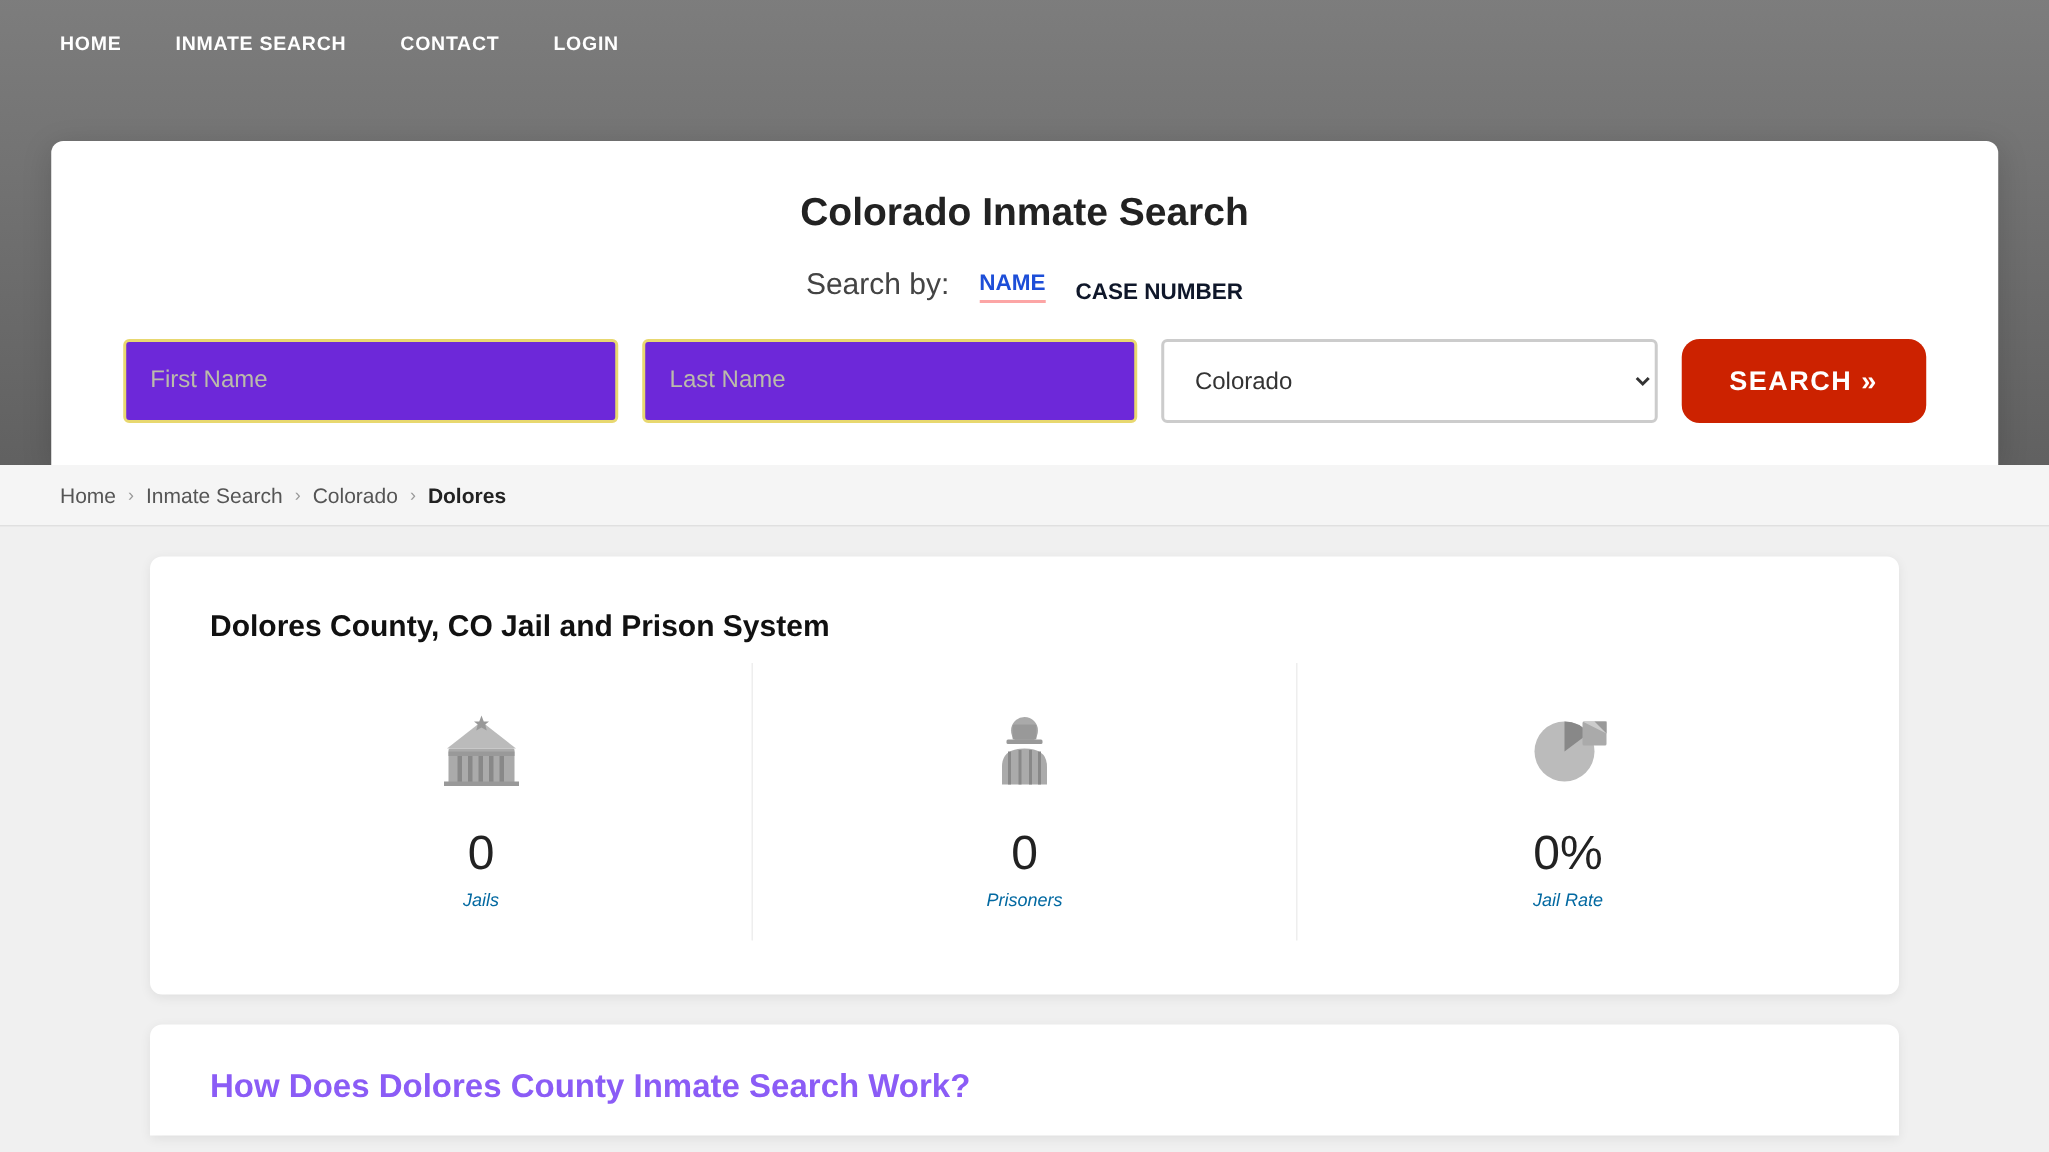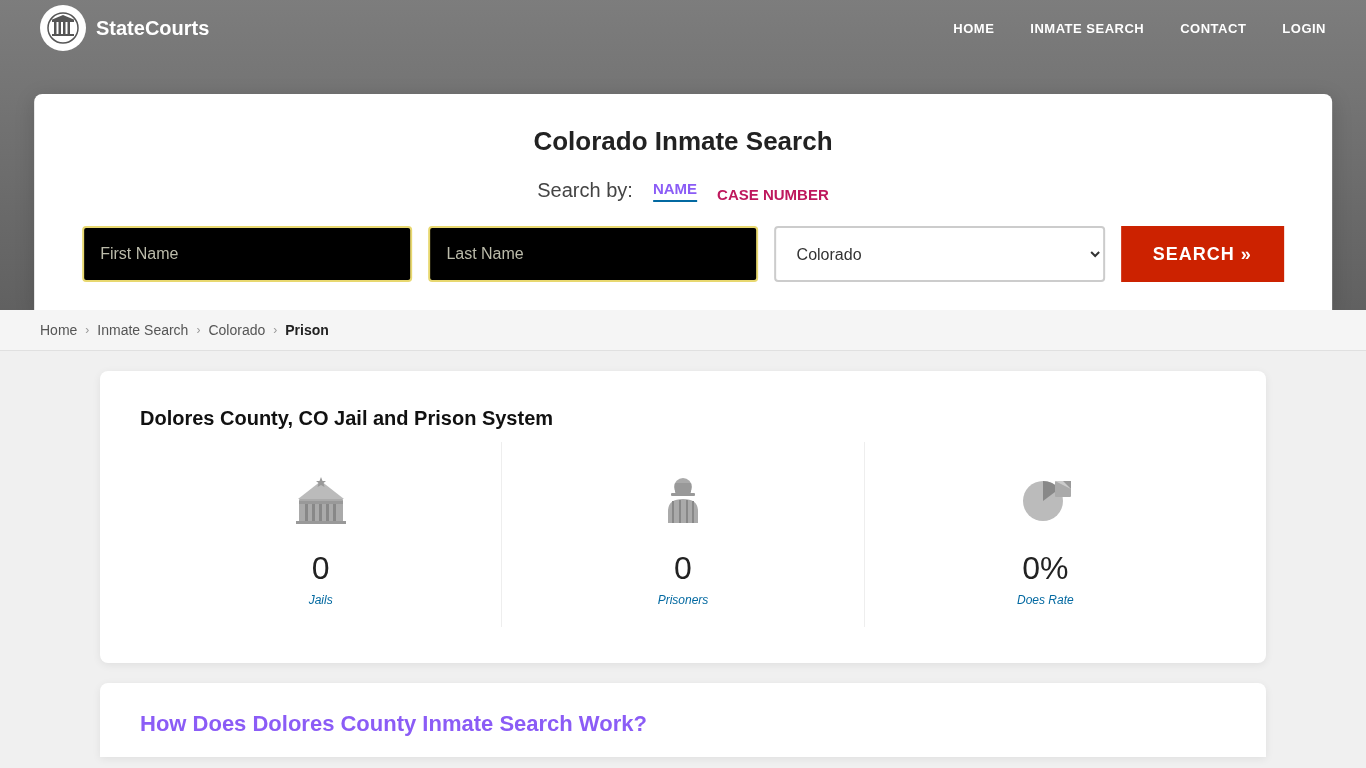--- a/index.html
+++ b/index.html
@@ -115,38 +115,38 @@
       color: #444;
     }
     .search-tab {
       font-size: 15px;
       font-weight: 700;
       cursor: pointer;
       padding-bottom: 3px;
       text-decoration: none;
     }
     .search-tab.active {
-      color: #8b5cf6;
-      border-bottom: 2px solid #0369a1;
+      color: #1d4ed8;
+      border-bottom: 2px solid #fca5a5;
       text-align: center;
     }
     .search-tab.inactive {
-      color: #be185d;
+      color: #0f172a;
       border-bottom: none;
       margin-top: 11px;
     }
     .search-inputs-row {
       display: flex;
       gap: 16px;
       align-items: center;
     }
     .search-input {
       flex: 1;
       height: 56px;
-      background: #000000;
+      background: #6d28d9;
       border: 2px solid #e8d870;
       border-radius: 4px;
       padding: 0 16px;
       font-size: 16px;
       color: #aaa;
       outline: none;
     }
     .search-input::placeholder { color: #bba; }
     .state-select {
       flex: 1;
@@ -161,21 +161,21 @@
       appearance: auto;
     }
     .search-btn {
       height: 56px;
       padding: 0 32px;
       background: #cc2200;
       color: white;
       font-size: 18px;
       font-weight: 700;
       border: none;
-      border-radius: 0;
+      border-radius: 12px;
       cursor: pointer;
       letter-spacing: 1px;
       white-space: nowrap;
     }
 
     
     .breadcrumb-bar {
       background: #f5f5f5;
       border-bottom: 1px solid #e0e0e0;
       padding: 12px 40px;
@@ -263,38 +263,20 @@
   </style>
 </head>
 <body>
 
 <div class="header">
   <div class="header-bg">
     <div class="header-bg-text">COURTHOUSE</div>
   </div>
 
   <nav class="nav-bar">
-    <a class="logo" href="#">
-      <div class="logo-icon">
-        <svg viewBox="0 0 32 32" fill="none" xmlns="http://www.w3.org/2000/svg">
-          <circle cx="16" cy="16" r="15" stroke="#555" stroke-width="1.5" fill="none"></circle>
-
-          <rect x="5" y="22" width="22" height="2" fill="#555"></rect>
-          <rect x="5" y="8" width="22" height="2" fill="#555"></rect>
-
-          <rect x="7" y="10" width="2.5" height="12" fill="#555"></rect>
-          <rect x="11.5" y="10" width="2.5" height="12" fill="#555"></rect>
-          <rect x="16" y="10" width="2.5" height="12" fill="#555"></rect>
-          <rect x="20.5" y="10" width="2.5" height="12" fill="#555"></rect>
-
-          <polygon points="16,3 28,8 4,8" fill="#555"></polygon>
-        </svg>
-      </div>
-      <span class="logo-text">StateCourts</span>
-    </a>
     <div class="nav-links">
       <a class="nav-link" href="#">HOME</a>
       <a class="nav-link" href="#">INMATE SEARCH</a>
       <a class="nav-link" href="#">CONTACT</a>
       <a class="nav-link" href="#">LOGIN</a>
     </div>
   </nav>
 
   <div class="search-card-wrapper">
     <div class="search-card">
@@ -321,21 +303,21 @@
   </div>
 </div>
 
 <div class="breadcrumb-bar">
   <a class="breadcrumb-link" href="#">Home</a>
   <span class="breadcrumb-sep">›</span>
   <a class="breadcrumb-link" href="#">Inmate Search</a>
   <span class="breadcrumb-sep">›</span>
   <a class="breadcrumb-link" href="#">Colorado</a>
   <span class="breadcrumb-sep">›</span>
-  <span class="breadcrumb-current">Prison</span>
+  <span class="breadcrumb-current">Dolores</span>
 </div>
 
 <div class="main-content">
   <div class="content-card">
     <h2 class="content-card-title">Dolores County, CO Jail and Prison System</h2>
     <div class="stats-row">
 
       <div class="stat-cell">
         <div class="stat-icon">
           <svg width="60" height="60" viewBox="0 0 60 60" fill="none" xmlns="http://www.w3.org/2000/svg">
@@ -390,21 +372,21 @@
             <circle cx="28" cy="30" r="20" fill="#bbb"></circle>
 
             <path d="M28 30 L28 10 A20 20 0 0 1 44 18 Z" fill="#888"></path>
 
             <rect x="40" y="10" width="16" height="16" fill="#aaa" rx="1"></rect>
             <polygon points="40,10 56,10 56,18" fill="#ccc"></polygon>
             <polygon points="56,10 56,18 48,10" fill="#999"></polygon>
           </svg>
         </div>
         <div class="stat-number">0%</div>
-        <div class="stat-label">Does Rate</div>
+        <div class="stat-label">Jail Rate</div>
       </div>
 
     </div>
   </div>
 
   <div class="content-card-bottom">
     <h2 class="content-card-bottom-title">How Does Dolores County Inmate Search Work?</h2>
   </div>
 </div>
 

